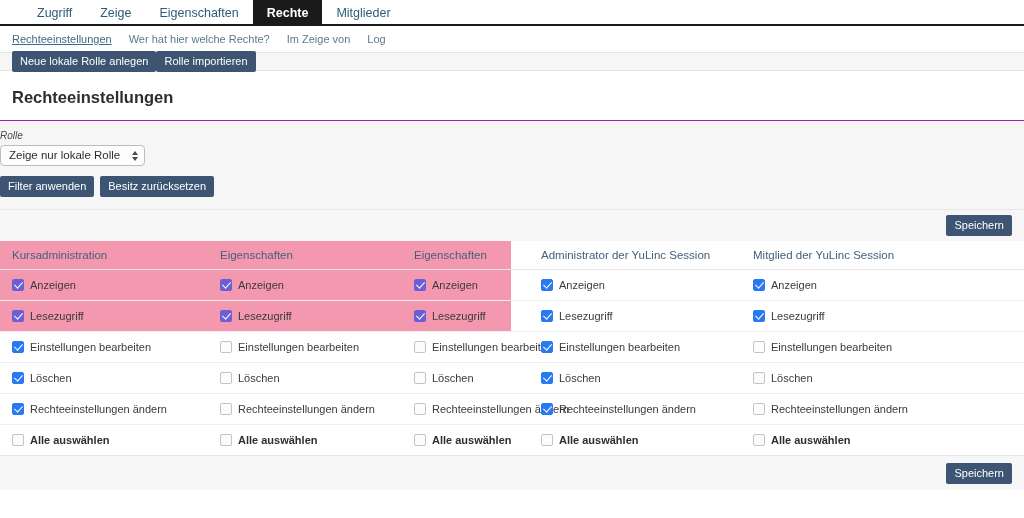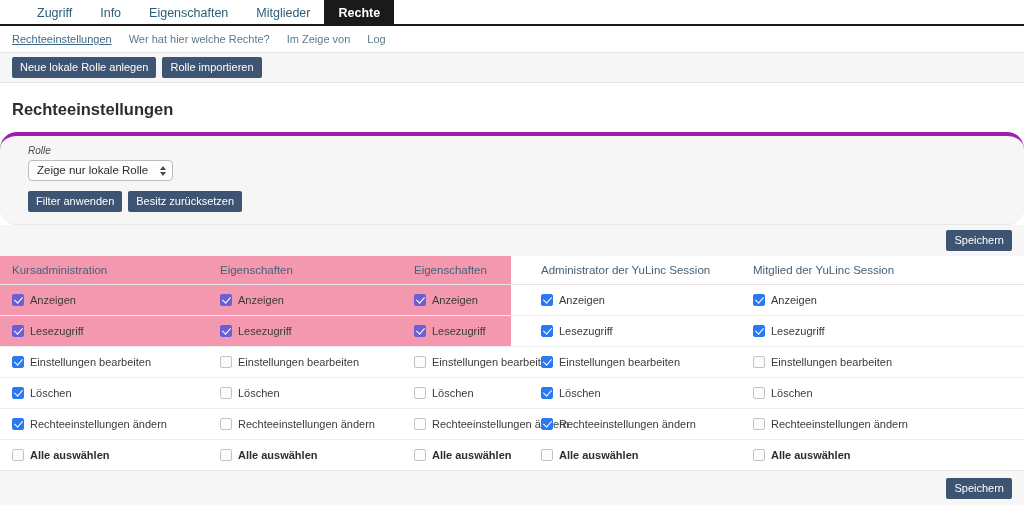--- a/index.html
+++ b/index.html
@@ -61,27 +61,26 @@
     white-space: nowrap;
     cursor: pointer;
   }
   .subnav-item.active {
     color: #3f6b86;
     text-decoration: underline;
   }
 
   
   .actionbar {
-    height: 31px;
+    height: 19px;
     background: #f6f6f7;
     border-top: 1px solid #e4e4e6;
     border-bottom: 1px solid #e4e4e6;
     display: flex;
     align-items: center;
-    gap: 6px;
     padding: 0 12px;
   }
 
   .btn {
     background: #3d5573;
     color: #ffffff;
     border: none;
     border-radius: 2px;
     font-family: "Liberation Sans", sans-serif;
     font-size: 11px;
@@ -98,24 +97,23 @@
   }
   .page-title {
     font-size: 16.5px;
     font-weight: bold;
     color: #2e2e2e;
   }
 
   
   .filter-panel {
     background: #f6f6f7;
-    border-top: 4px solid #a21caf;
+    border-top: 1px solid #a21caf;
     border-bottom: 1px solid #e8e8ea;
-    padding: 9px 28px 12px;
-    border-radius: 17px;
+    padding: 9px 0 12px;
   }
   .filter-label {
     font-size: 10px;
     font-style: italic;
     color: #4a4a4a;
     margin-bottom: 4px;
   }
   .select-box {
     position: relative;
     display: inline-block;
@@ -253,24 +251,24 @@
     justify-content: flex-end;
     align-items: center;
     padding: 0 12px;
   }
 </style>
 </head>
 <body>
 
 <div class="tabbar" id="tabbar">
     <div class="tab">Zugriff</div>
-    <div class="tab">Info</div>
+    <div class="tab">Zeige</div>
     <div class="tab">Eigenschaften</div>
+    <div class="tab active">Rechte</div>
     <div class="tab">Mitglieder</div>
-    <div class="tab active">Rechte</div>
   </div>
 
 <div class="subnav" id="subnav">
     <div class="subnav-item active">Rechteeinstellungen</div>
     <div class="subnav-item">Wer hat hier welche Rechte?</div>
     <div class="subnav-item">Im Zeige von</div>
     <div class="subnav-item">Log</div>
   </div>
 
 <div class="actionbar">

